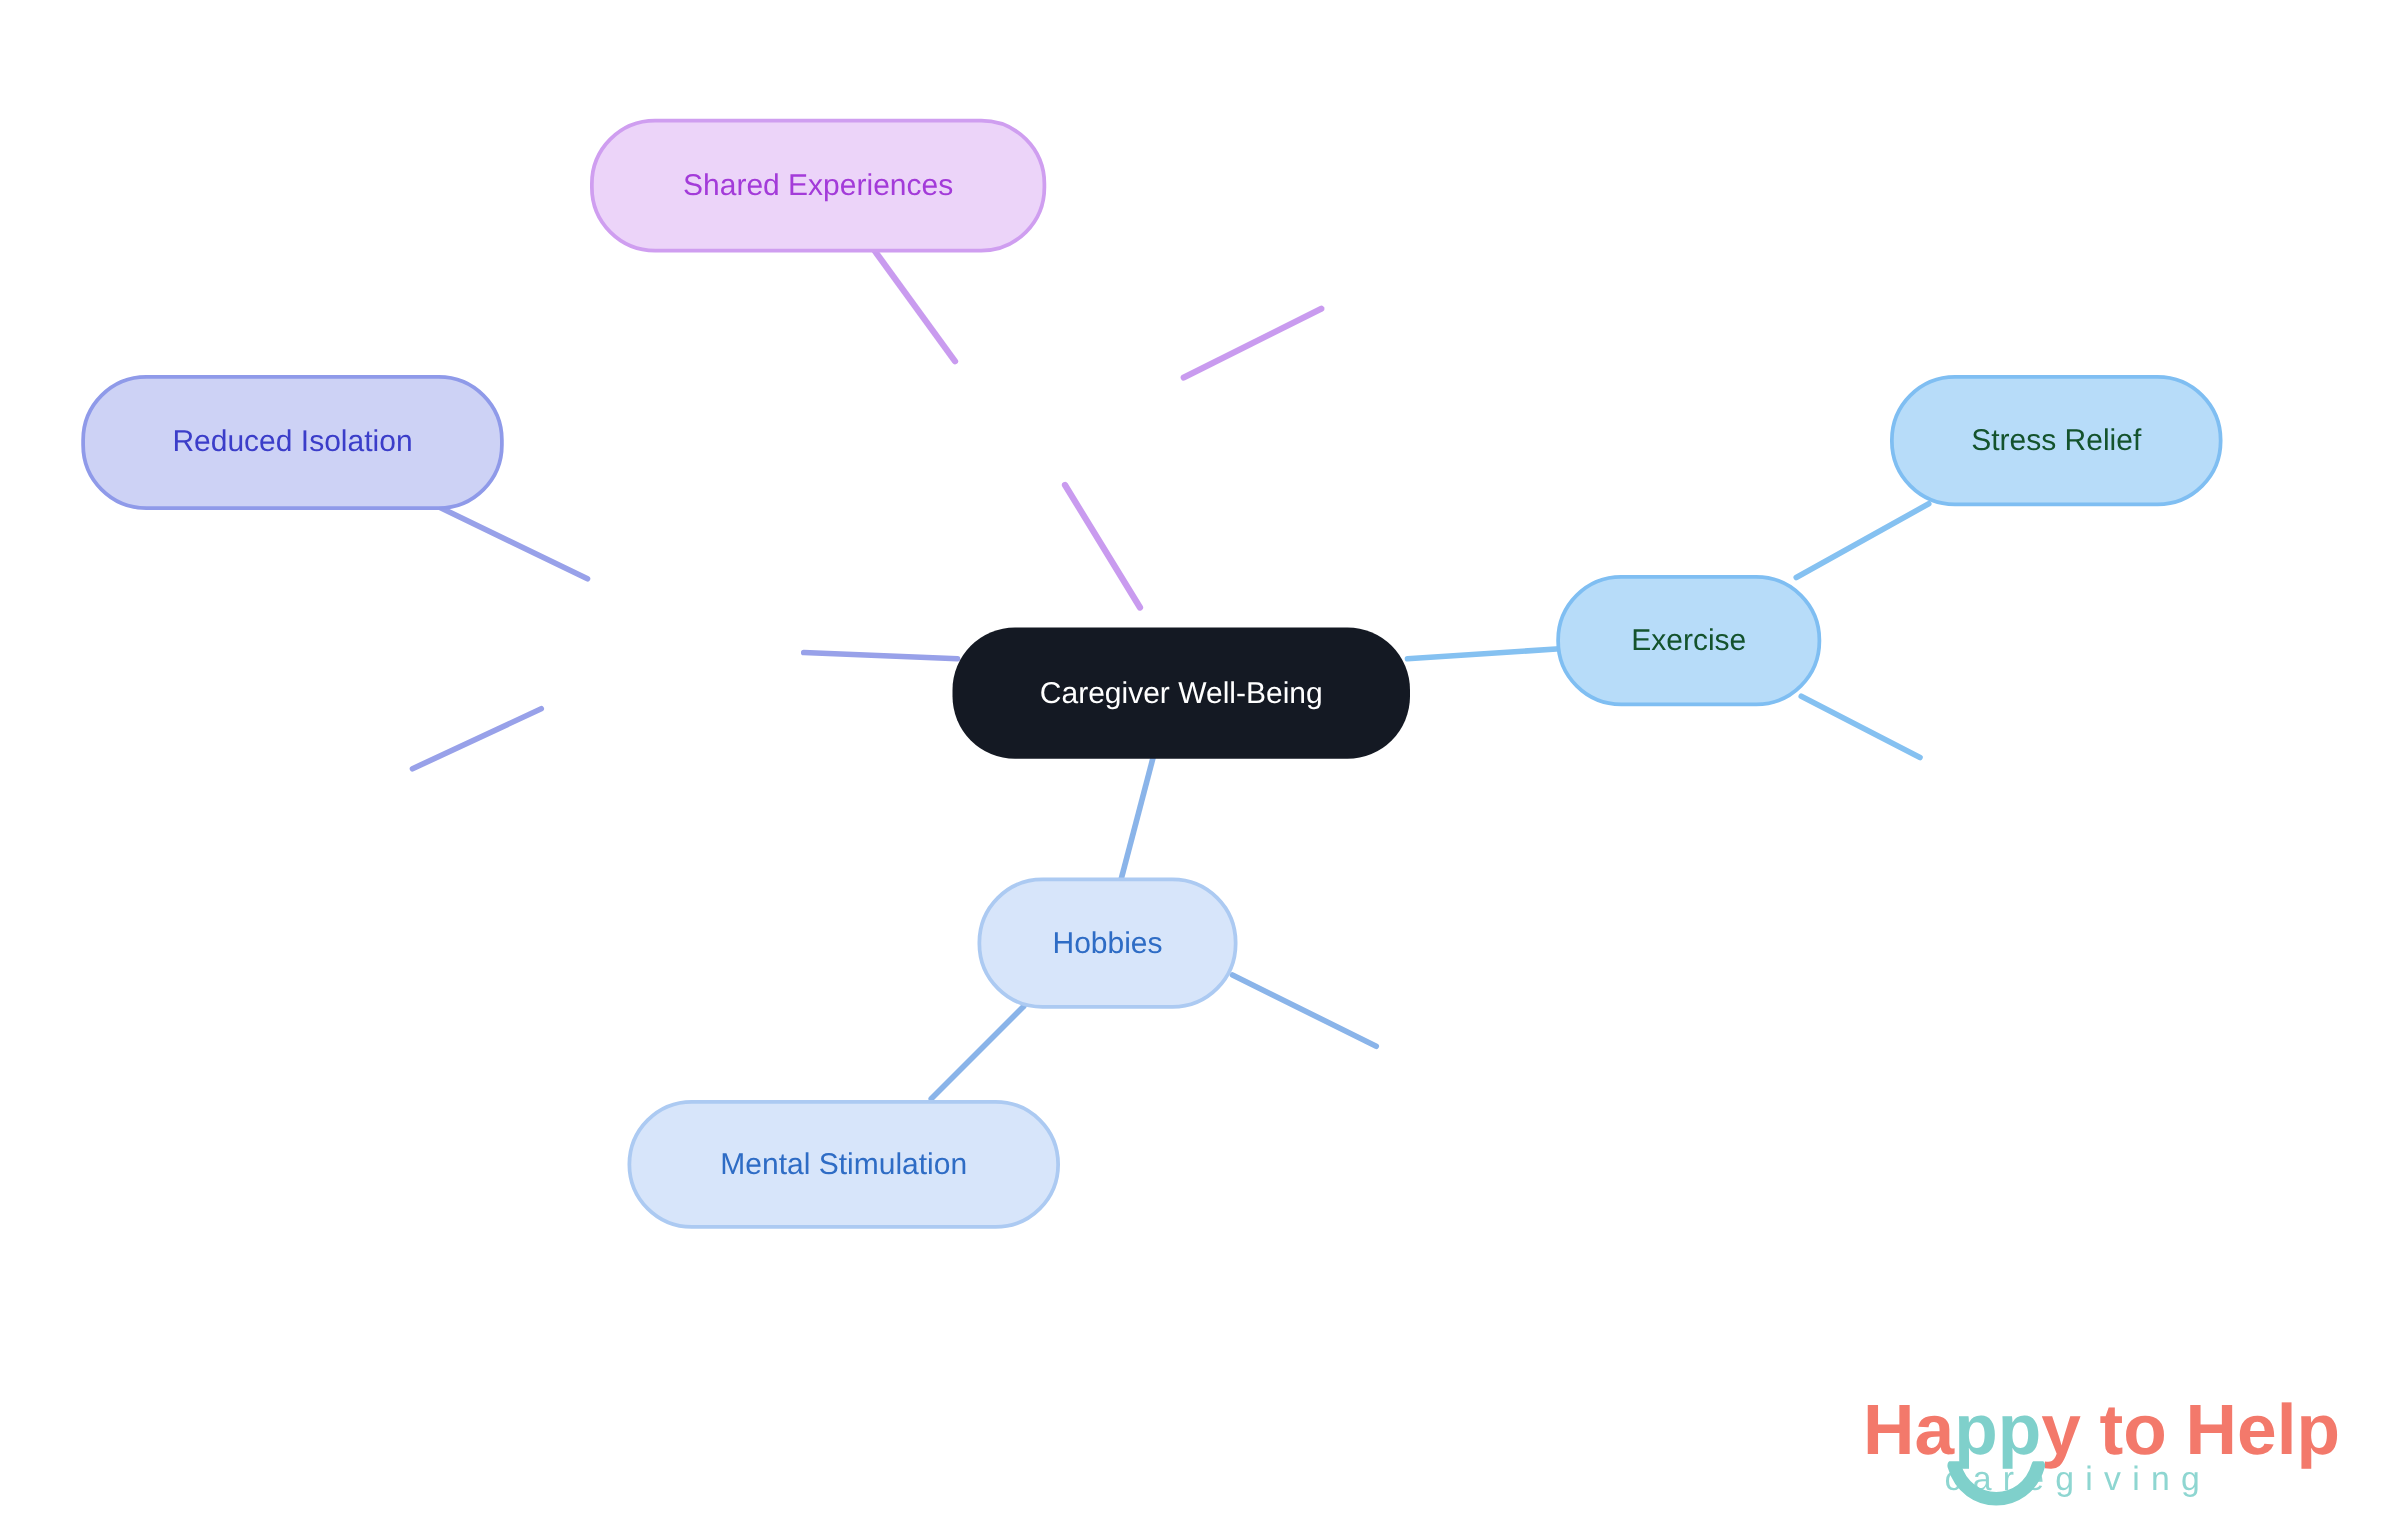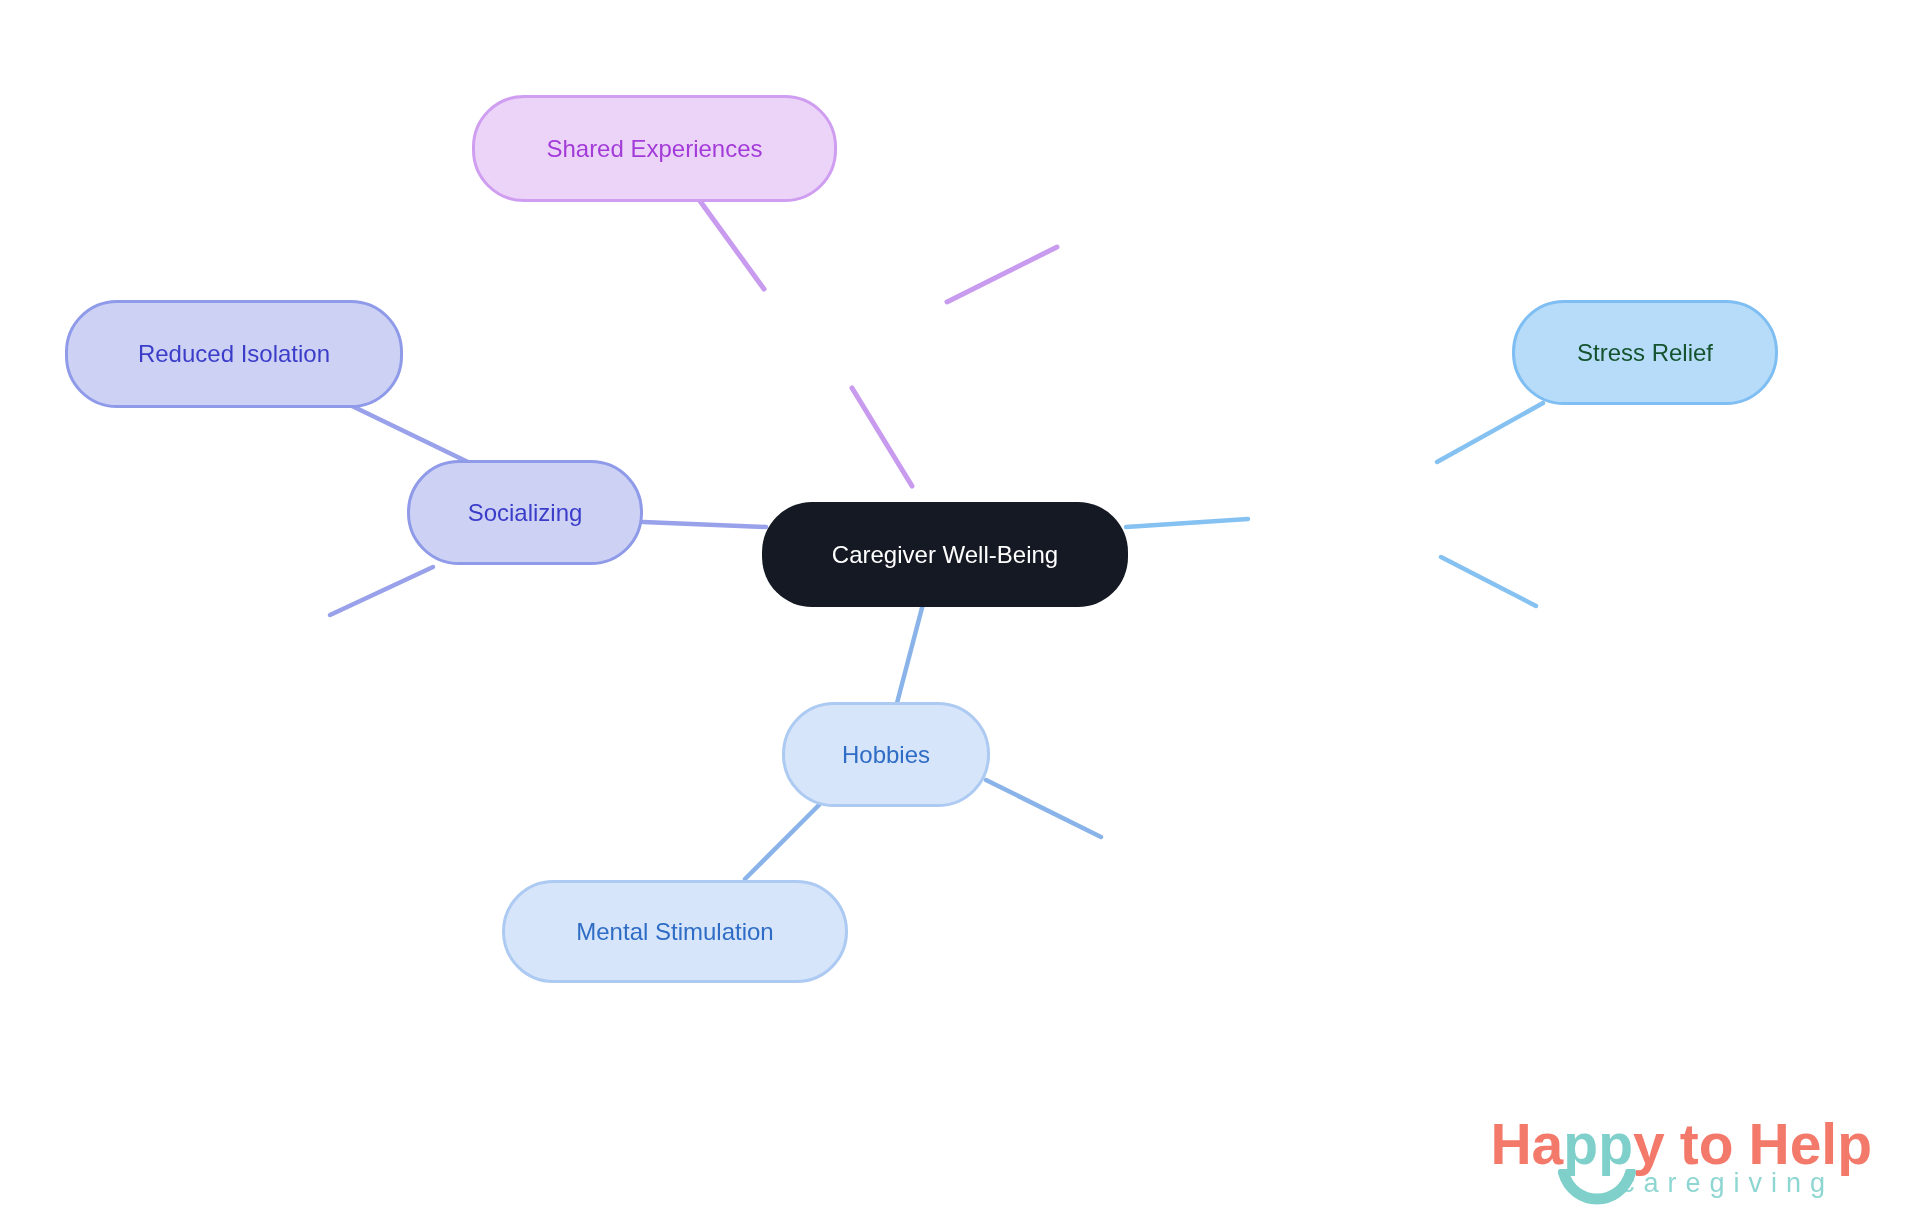--- a/index.html
+++ b/index.html
@@ -30,21 +30,21 @@
   .n-reduced{left:65px;top:300px;width:338px;height:108px;}
   .n-emotional{left:23px;top:613px;width:344px;height:102px;}
   .n-exercise{left:1245px;top:460px;width:212px;height:105px;}
   .n-stress{left:1512px;top:300px;width:266px;height:105px;}
   .n-improved{left:1470px;top:603px;width:425px;height:105px;}
   .n-hobbies{left:782px;top:702px;width:208px;height:105px;}
   .n-mental{left:502px;top:880px;width:346px;height:103px;}
   .n-creative{left:1082px;top:832px;width:306px;height:105px;}
 
   
-  .logo{position:absolute;right:48px;bottom:16px;text-align:right;}
+  .logo{position:absolute;right:48px;bottom:16px;text-align:center;}
   .logo-main{font-size:57px;font-weight:700;line-height:1.1;letter-spacing:0;}
   .coral{color:#f3796b;}
   .teal{color:#7fd0cb;}
   .logo-word{margin-left:15px;}
   .pp-wrap{position:relative;display:inline-block;}
   .pp-smile{position:absolute;left:-8px;top:56px;width:84px;height:44px;}
   .logo-tagline{
     font-size:27px;font-weight:500;letter-spacing:9px;color:#8ed6d1;
     margin-top:-8px;margin-right:38px;
   }
@@ -70,23 +70,23 @@
 
     <line x1="928" y1="585" x2="897" y2="703" stroke="#8ab4e9" stroke-width="4.5" stroke-linecap="round"></line>
     <line x1="819" y1="805" x2="745" y2="879" stroke="#8ab4e9" stroke-width="4.5" stroke-linecap="round"></line>
     <line x1="986" y1="780" x2="1101" y2="837" stroke="#8ab4e9" stroke-width="4.5" stroke-linecap="round"></line>
   </svg>
 
   <div class="node center-node n-center">Caregiver Well-Being</div>
 
   <div class="node b-purple n-shared">Shared Experiences</div>
 
-  <div class="node b-peri n-social">Socializing</div>
   <div class="node b-peri n-reduced">Reduced Isolation</div>
 
+  <div class="node b-ex n-exercise">Exercise</div>
   <div class="node b-ex n-stress">Stress Relief</div>
 
   <div class="node b-hob n-hobbies">Hobbies</div>
   <div class="node b-hob n-mental">Mental Stimulation</div>
 
   <div class="logo">
     <div class="logo-main">
       <span class="coral">Ha</span><span class="pp-wrap"><span class="teal">pp</span><svg class="pp-smile" viewBox="0 0 100 52">
             <path d="M10 4 C 22 46, 78 46, 90 4" stroke="#7fd0cb" stroke-width="13" fill="none" stroke-linecap="round"></path>
           </svg></span><span class="coral">y</span><span class="coral logo-word">to</span><span class="coral logo-word">Help</span>

